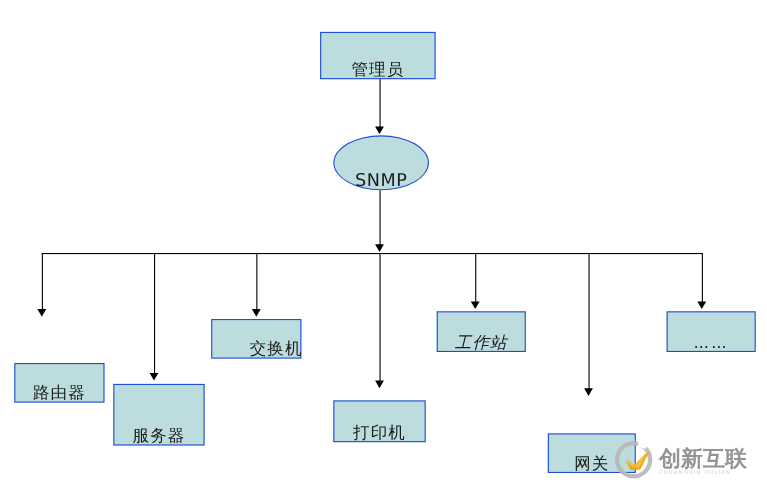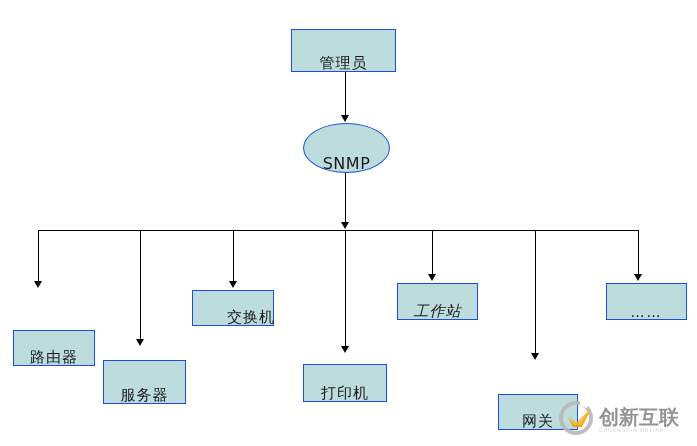--- a/index.html
+++ b/index.html
@@ -115,21 +115,21 @@
   <div class="hline" style="left:38px; top:230px; width:601px;"></div>
 
   <div class="vline" style="left:38px; top:230px; height:52px;"></div>
   <div class="arrowhead" style="left:34px; top:281px;"></div>
   <div class="node" style="left:13px; top:290px; width:82px; height:36px;margin-top:40px;">
     <span>路由器</span>
   </div>
 
   <div class="vline" style="left:140px; top:230px; height:110px;"></div>
   <div class="arrowhead" style="left:136px; top:339px;"></div>
-  <div class="node" style="left:103px; top:360px; width:83px; height:44px;">
+  <div class="node" style="left:103px; top:349px; width:83px; height:56px;">
     <span>服务器</span>
   </div>
 
   <div class="vline" style="left:233px; top:230px; height:52px;"></div>
   <div class="arrowhead" style="left:229px; top:281px;"></div>
   <div class="node" style="left:192px; top:290px; width:82px; height:36px;padding-left:36px;">
     <span>交换机</span>
   </div>
 
   <div class="vline" style="left:345px; top:230px; height:117px;"></div>

